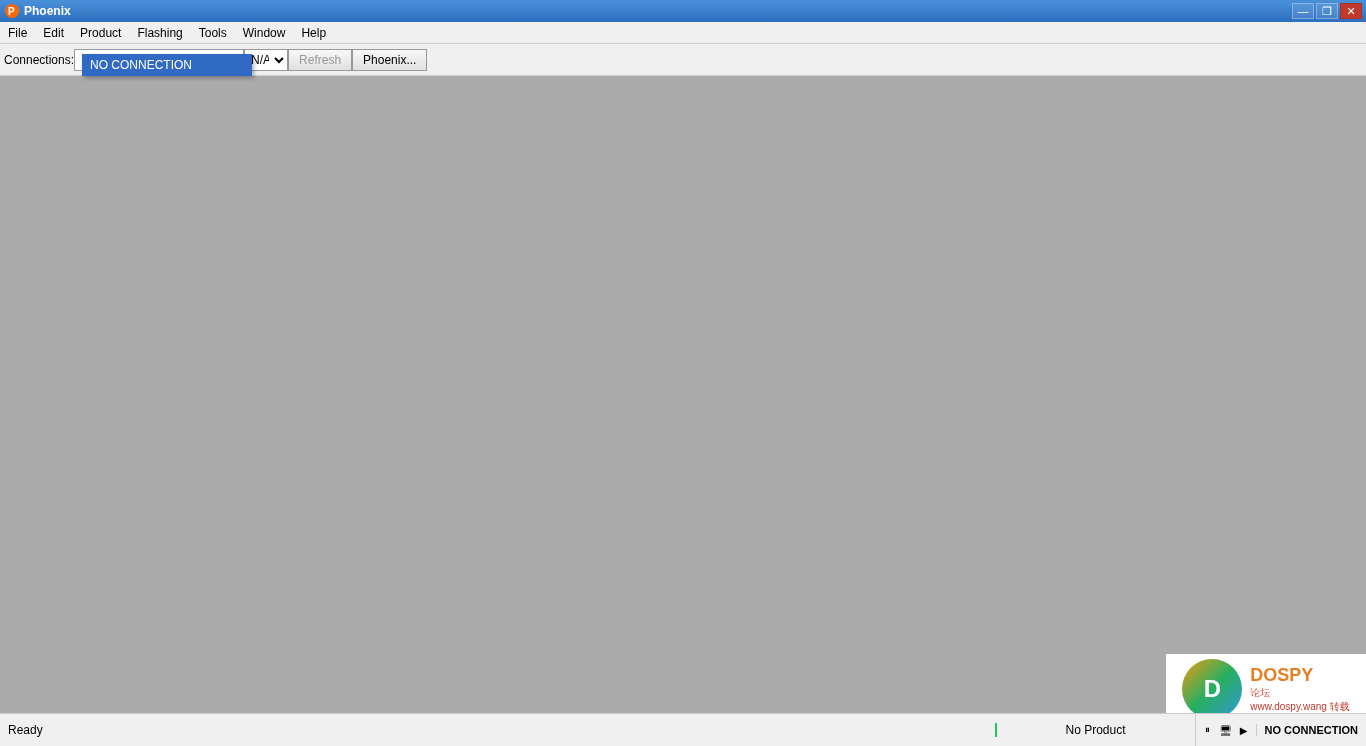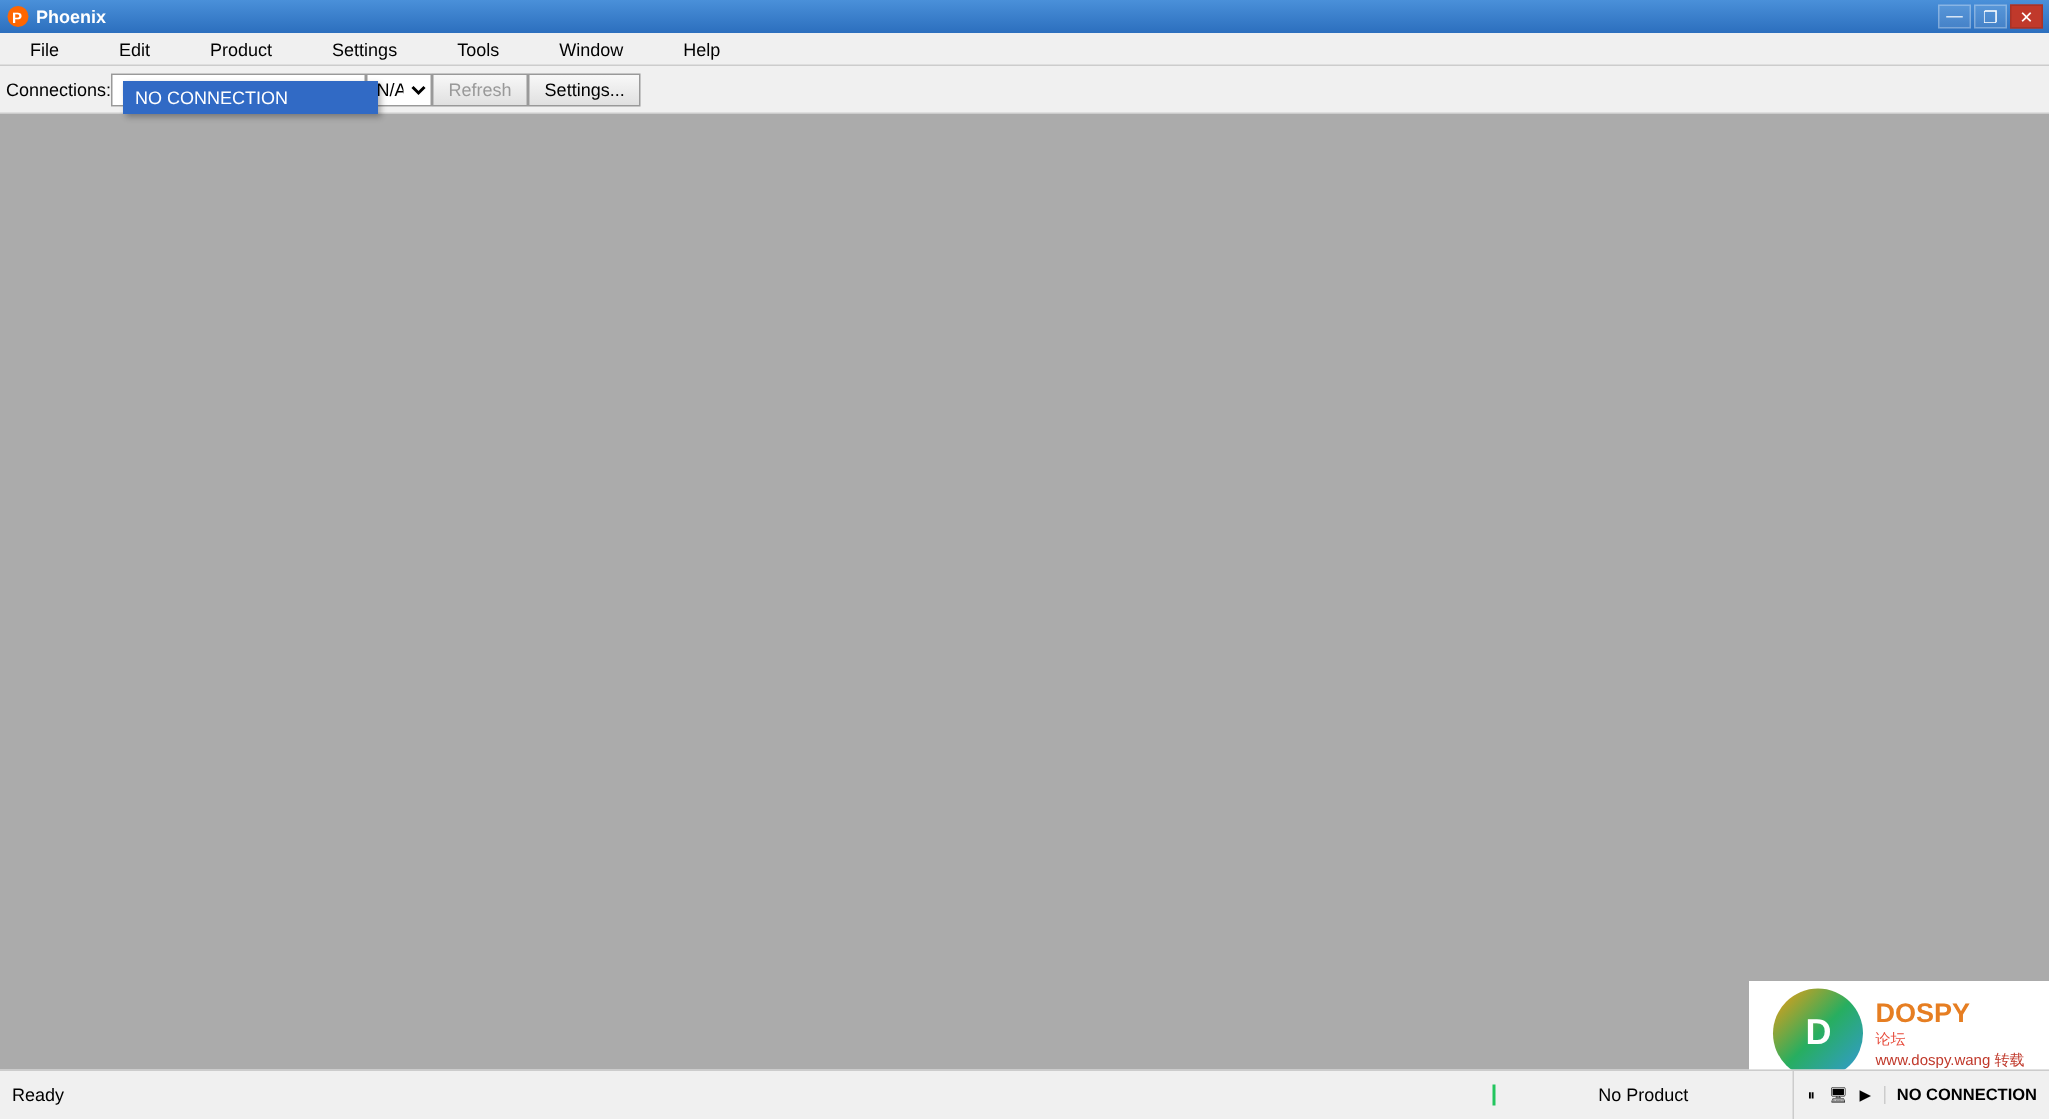--- a/index.html
+++ b/index.html
@@ -58,21 +58,21 @@
 
     
     #menu-bar {
       background: #f0f0f0;
       height: 22px;
       display: flex;
       align-items: center;
       border-bottom: 1px solid #ccc;
     }
     .menu-item {
-      padding: 2px 20px;
+      padding: 2px 8px;
       cursor: pointer;
       height: 100%;
       display: flex;
       align-items: center;
       font-size: 12px;
       color: #000;
     }
 
     
     #toolbar {
@@ -258,36 +258,36 @@
     <div class="title-btn">—</div>
     <div class="title-btn">❐</div>
     <div class="title-btn close">✕</div>
   </div>
 </div>
 
 <div id="menu-bar">
   <div class="menu-item">File</div>
   <div class="menu-item">Edit</div>
   <div class="menu-item">Product</div>
-  <div class="menu-item">Settings</div>
+  <div class="menu-item">Flashing</div>
   <div class="menu-item">Tools</div>
   <div class="menu-item">Window</div>
   <div class="menu-item">Help</div>
 </div>
 
 <div id="toolbar">
   <span id="toolbar-label">Connections:</span>
   <select id="connection-select" class="toolbar-select">
     <option>NO CONNECTION</option>
   </select>
   <select id="port-select" class="toolbar-select">
     <option>N/A</option>
   </select>
   <button class="toolbar-btn" disabled="">Refresh</button>
-  <button class="toolbar-btn">Settings...</button>
+  <button class="toolbar-btn">Phoenix...</button>
 </div>
 
 <div id="connection-dropdown">
   <div class="dropdown-item">NO CONNECTION</div>
 </div>
 
 <div id="main-content" style="height: 648px;"></div>
 
 <div id="watermark">
   <div id="watermark-circle">

